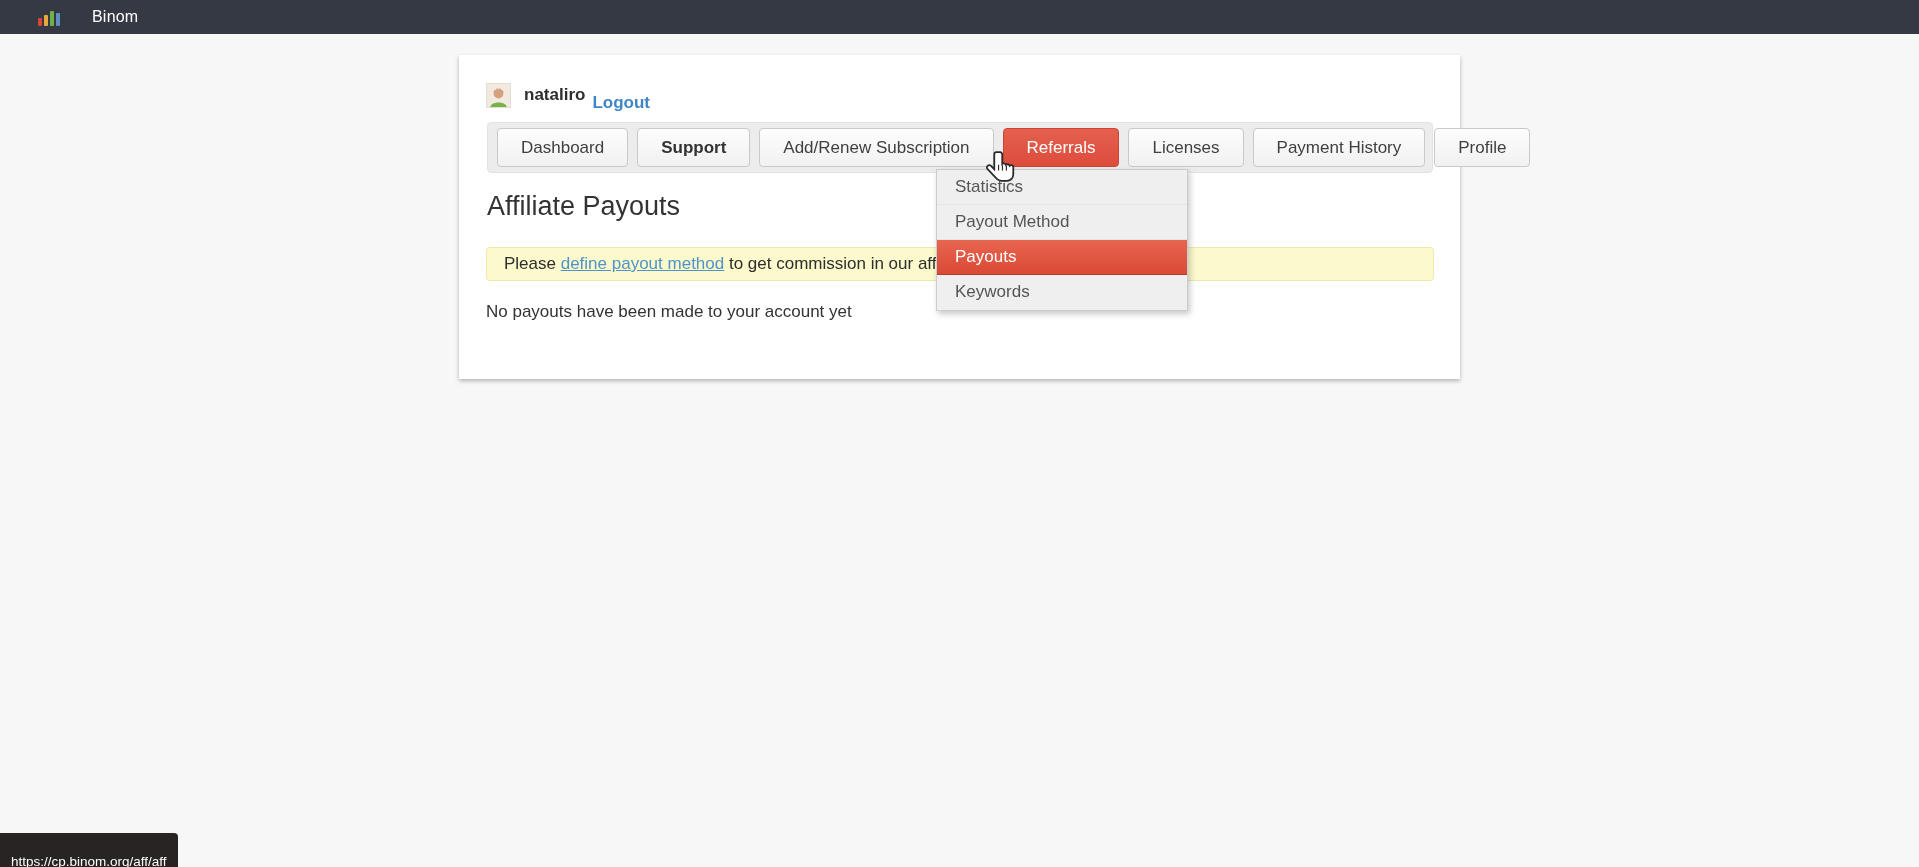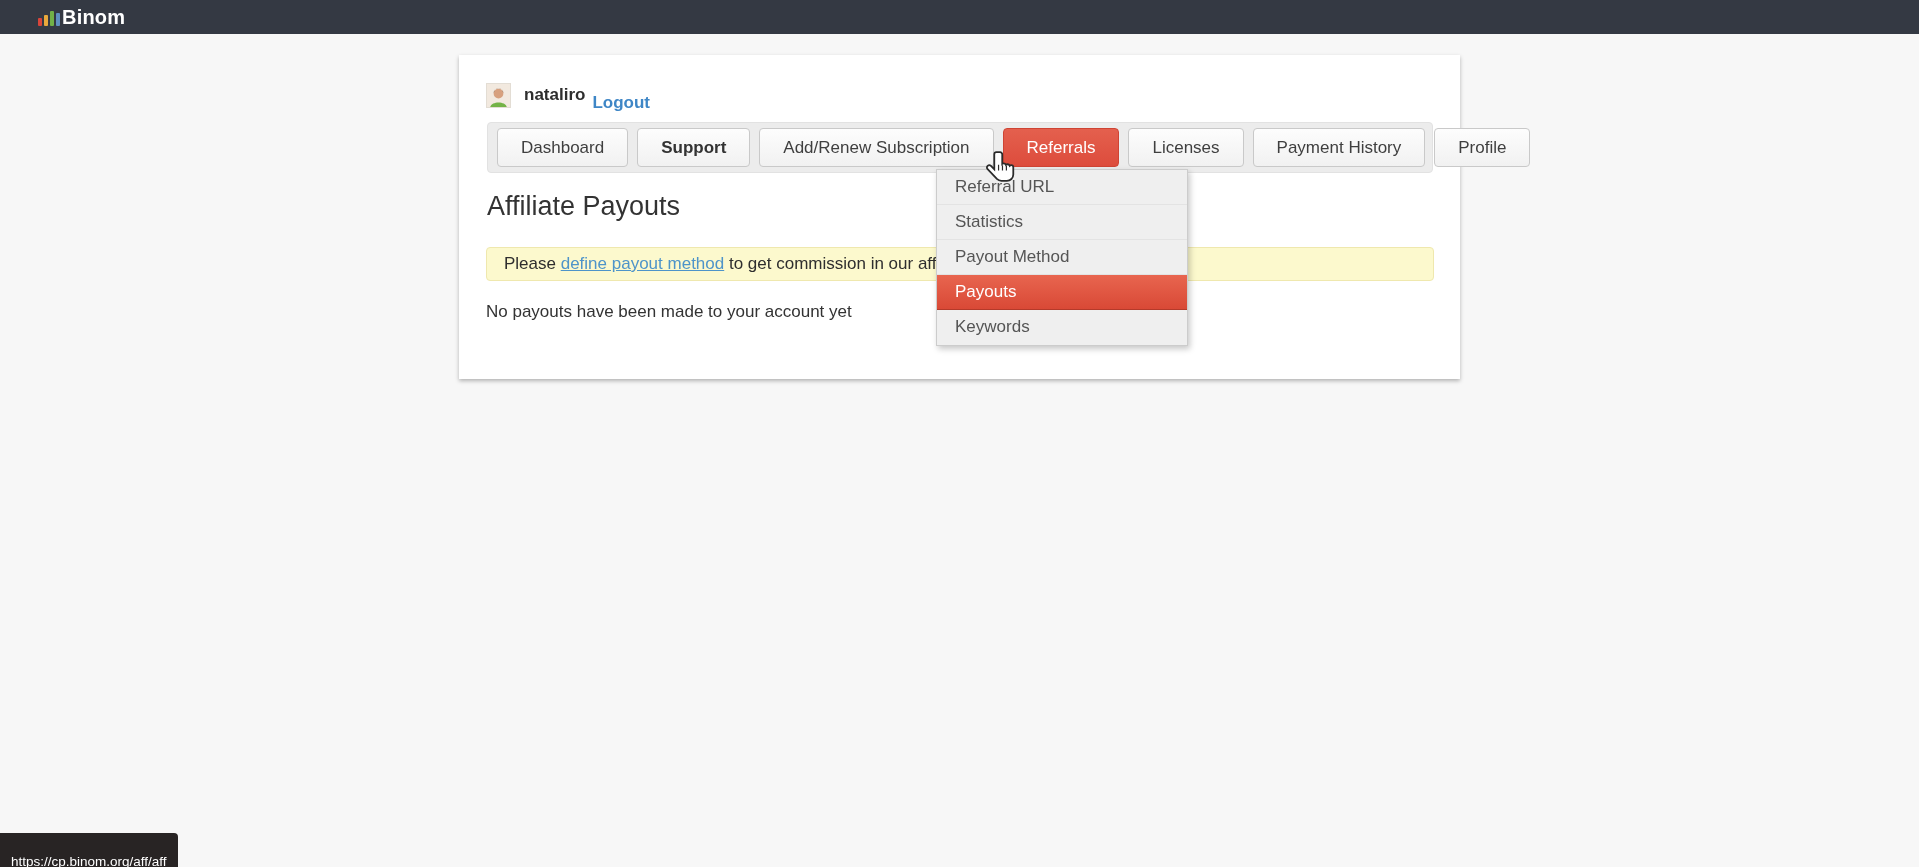--- a/index.html
+++ b/index.html
@@ -16,21 +16,21 @@
     position:absolute; left:0; top:0; width:1919px; height:34px;
     background:#343943;
     display:flex; align-items:center;
   }
   .logo-icon { display:flex; align-items:flex-end; gap:2px; height:18px; margin-left:38px; }
   .logo-icon i { display:block; width:4px; border-radius:1px; }
   .logo-icon .b1 { height:8px;  background:#d9453a; }
   .logo-icon .b2 { height:11px; background:#e9a83c; }
   .logo-icon .b3 { height:15px; background:#72b147; }
   .logo-icon .b4 { height:13px; background:#5f8fc0; }
-  .brand { color:#fff; font-size:20px; font-weight:700; margin-left:2px; letter-spacing:.2px; }
+  .brand { color:#fff; font-size:16px; font-weight:400; margin-left:32px; letter-spacing:.2px; }
 
   
   .card {
     position:absolute; left:459px; top:55px; width:1001px; height:324px;
     background:#fff;
     box-shadow:0 2px 4px rgba(0,0,0,0.28);
   }
 
   
   .user-row { position:absolute; left:27px; top:22px; display:flex; align-items:center; }
@@ -134,21 +134,20 @@
   </div>
 
   <h1 class="page-title">Affiliate Payouts</h1>
 
   <div class="notice"><span>Please </span><a>define payout method</a><span> to get commission in our affilia</span></div>
 
   <div class="empty-message">No payouts have been made to your account yet</div>
 </div>
 
 <div class="dropdown">
-  <div class="dropdown-item">Referral URL</div>
   <div class="dropdown-item">Statistics</div>
   <div class="dropdown-item">Payout Method</div>
   <div class="dropdown-item selected">Payouts</div>
   <div class="dropdown-item">Keywords</div>
 </div>
 
 <svg class="cursor" width="38" height="42" viewBox="0 0 32 34">
   <path d="M11.3 2.8c-1 0-1.8.8-1.8 1.8v12.6l-2.8-2.8c-.8-.8-2-.8-2.8 0-.8.8-.8 2 0 2.8l7.8 8.2c1 1 2.4 1.6 3.8 1.6h4.6c3 0 5.4-2.4 5.4-5.4v-6c0-1-.8-1.8-1.8-1.8-.5 0-.9.2-1.2.5-.3-.8-1-1.3-1.9-1.3-.5 0-1 .2-1.3.5-.3-.7-1-1.2-1.9-1.2-.5 0-.9.1-1.2.4V4.6c0-1-.8-1.8-1.8-1.8z" fill="#ffffff" stroke="#2b2b2b" stroke-width="1.5"></path>
   <path d="M13.1 13.5v4.8 M16.4 13.8v4.5 M19.7 14.2v4.1" stroke="#2b2b2b" stroke-width="1" fill="none"></path>
 </svg>

